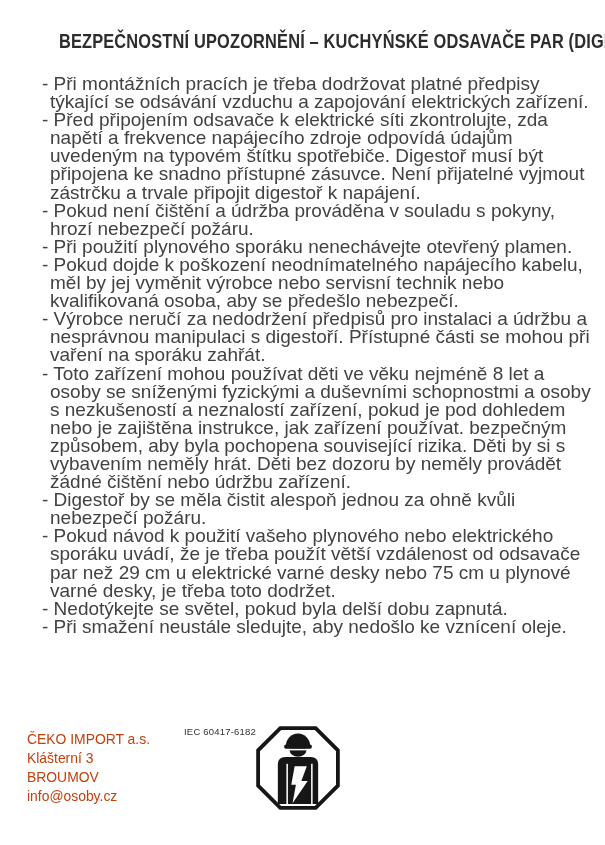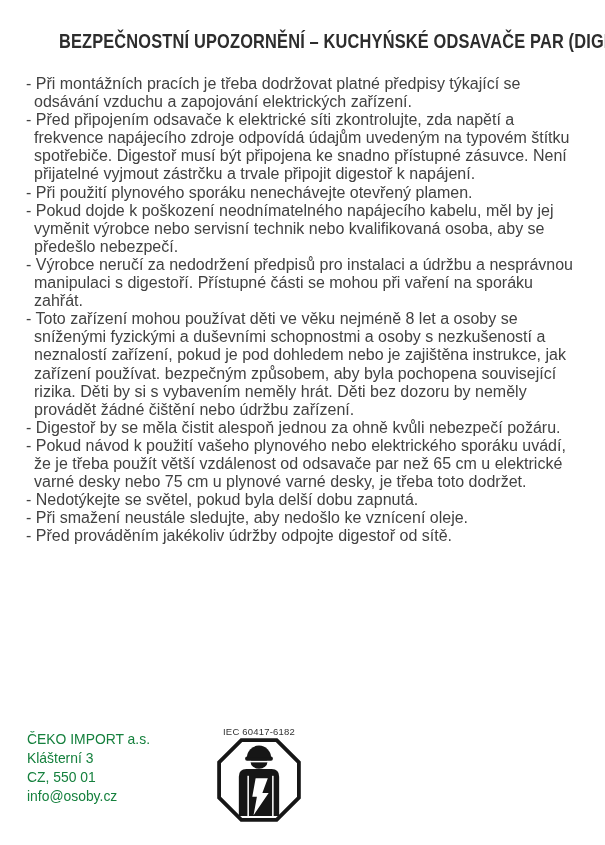--- a/index.html
+++ b/index.html
@@ -23,49 +23,48 @@
   .title {
     display: inline-block;
     font-size: 19.5px;
     font-weight: 700;
     letter-spacing: 0.2px;
     color: #2d2d2d;
     transform: scaleX(0.84);
     transform-origin: center;
   }
   .warnings {
-    margin: 22px auto 0 26px;
+    margin: 22px auto 0 42px;
     width: 553px;
-    font-size: 16px;
+    font-size: 19px;
     line-height: 18.1px;
     color: #424242;
   }
   .bullet {
     padding-left: 8px;
     text-indent: -8px;
   }
   .footer {
     position: absolute;
     left: 27px;
     top: 726px;
     display: flex;
     align-items: flex-start;
   }
   .company {
     width: 157px;
     margin-top: 4px;
     font-size: 13.9px;
     line-height: 18.9px;
-    color: #15803d;
+    color: #c2410c;
   }
   .cert {
     display: flex;
-    flex-direction: column;
-    align-items: center;
-    margin-left: 33px;
+    flex-direction: row;
+    align-items: flex-start;
   }
   .cert-label {
     font-size: 9.5px;
     letter-spacing: 0.2px;
     color: #333333;
     margin-bottom: 1px;
   }
   .cert-icon {
     width: 84px;
     height: 84px;
@@ -77,36 +76,36 @@
 
 <div class="page">
 
   <div class="title-wrap">
     <span class="title">BEZPEČNOSTNÍ UPOZORNĚNÍ – KUCHYŃSKÉ ODSAVAČE PAR (DIGESTOŘE)</span>
   </div>
 
   <div class="warnings">
       <div class="bullet">- Při montážních pracích je třeba dodržovat platné předpisy týkající se odsávání vzduchu a zapojování elektrických zařízení.</div>
       <div class="bullet">- Před připojením odsavače k elektrické síti zkontrolujte, zda napětí a frekvence napájecího zdroje odpovídá údajům uvedeným na typovém štítku spotřebiče. Digestoř musí být připojena ke snadno přístupné zásuvce. Není přijatelné vyjmout zástrčku a trvale připojit digestoř k napájení.</div>
+      <div class="bullet">- Pokud není čištění a údržba prováděna v souladu s pokyny, hrozí nebezpečí požáru.</div>
       <div class="bullet">- Při použití plynového sporáku nenechávejte otevřený plamen.</div>
       <div class="bullet">- Pokud dojde k poškození neodnímatelného napájecího kabelu, měl by jej vyměnit výrobce nebo servisní technik nebo kvalifikovaná osoba, aby se předešlo nebezpečí.</div>
       <div class="bullet">- Výrobce neručí za nedodržení předpisů pro instalaci a údržbu a nesprávnou manipulaci s digestoří. Přístupné části se mohou při vaření na sporáku zahřát.</div>
       <div class="bullet">- Toto zařízení mohou používat děti ve věku nejméně 8 let a osoby se sníženými fyzickými a duševními schopnostmi a osoby s nezkušeností a neznalostí zařízení, pokud je pod dohledem nebo je zajištěna instrukce, jak zařízení používat. bezpečným způsobem, aby byla pochopena související rizika. Děti by si s vybavením neměly hrát. Děti bez dozoru by neměly provádět žádné čištění nebo údržbu zařízení.</div>
       <div class="bullet">- Digestoř by se měla čistit alespoň jednou za ohně kvůli nebezpečí požáru.</div>
-      <div class="bullet">- Pokud návod k použití vašeho plynového nebo elektrického sporáku uvádí, že je třeba použít větší vzdálenost od odsavače par než 65 cm u elektrické varné desky nebo 75 cm u plynové varné desky, je třeba toto dodržet.</div>
+      <div class="bullet">- Pokud návod k použití vašeho plynového nebo elektrického sporáku uvádí, že je třeba použít větší vzdálenost od odsavače par než 29 cm u elektrické varné desky nebo 75 cm u plynové varné desky, je třeba toto dodržet.</div>
       <div class="bullet">- Nedotýkejte se světel, pokud byla delší dobu zapnutá.</div>
       <div class="bullet">- Při smažení neustále sledujte, aby nedošlo ke vznícení oleje.</div>
-      <div class="bullet">- Před prováděním jakékoliv údržby odpojte digestoř od sítě.</div>
     </div>
 
   <div class="footer">
     <div class="company">
       <div>ČEKO IMPORT a.s.</div>
       <div>Klášterní 3</div>
-      <div>CZ, 550 01</div>
+      <div>BROUMOV</div>
       <div>info@osoby.cz</div>
     </div>
 
     <div class="cert">
       <div class="cert-label">IEC 60417-6182</div>
       <svg class="cert-icon" viewBox="0 0 100 100" xmlns="http://www.w3.org/2000/svg">
 
         <polygon points="29,2.5 71,2.5 97.5,29 97.5,71 71,97.5 29,97.5 2.5,71 2.5,29" fill="#ffffff" stroke="#161616" stroke-width="4.5" stroke-linejoin="miter"></polygon>
 
         <ellipse cx="50" cy="29" rx="10" ry="7.5" fill="#161616"></ellipse>

